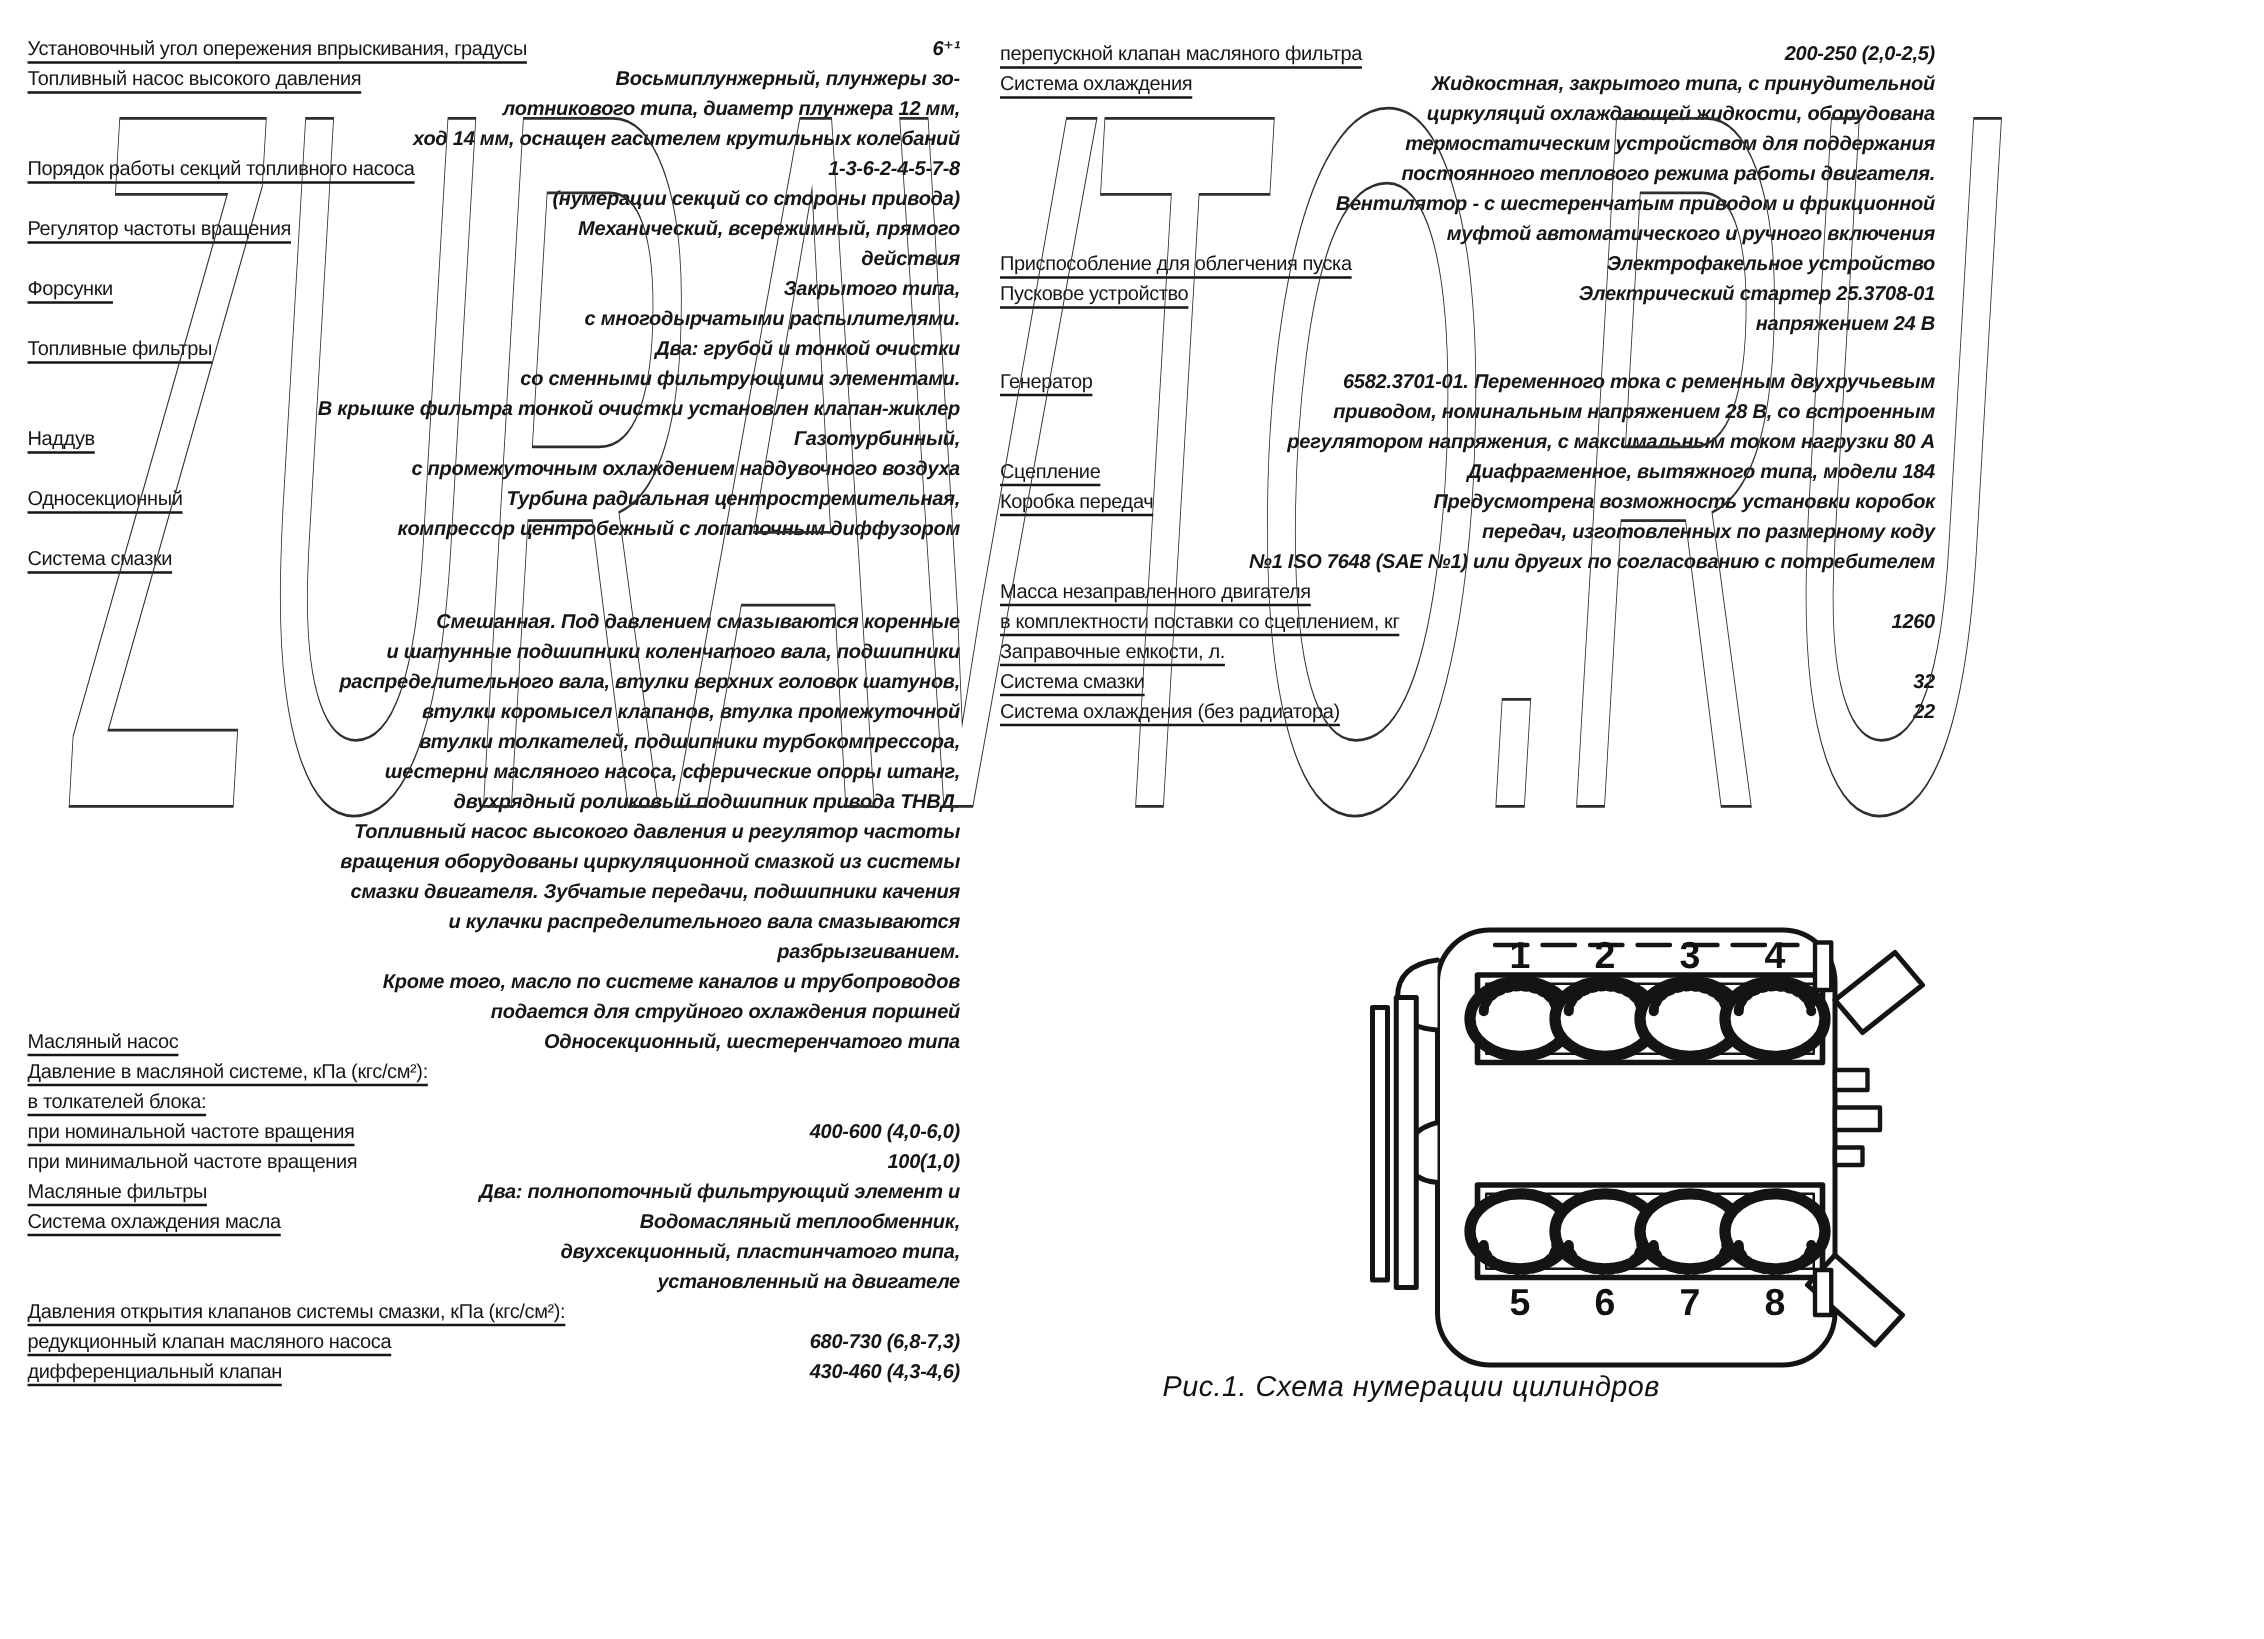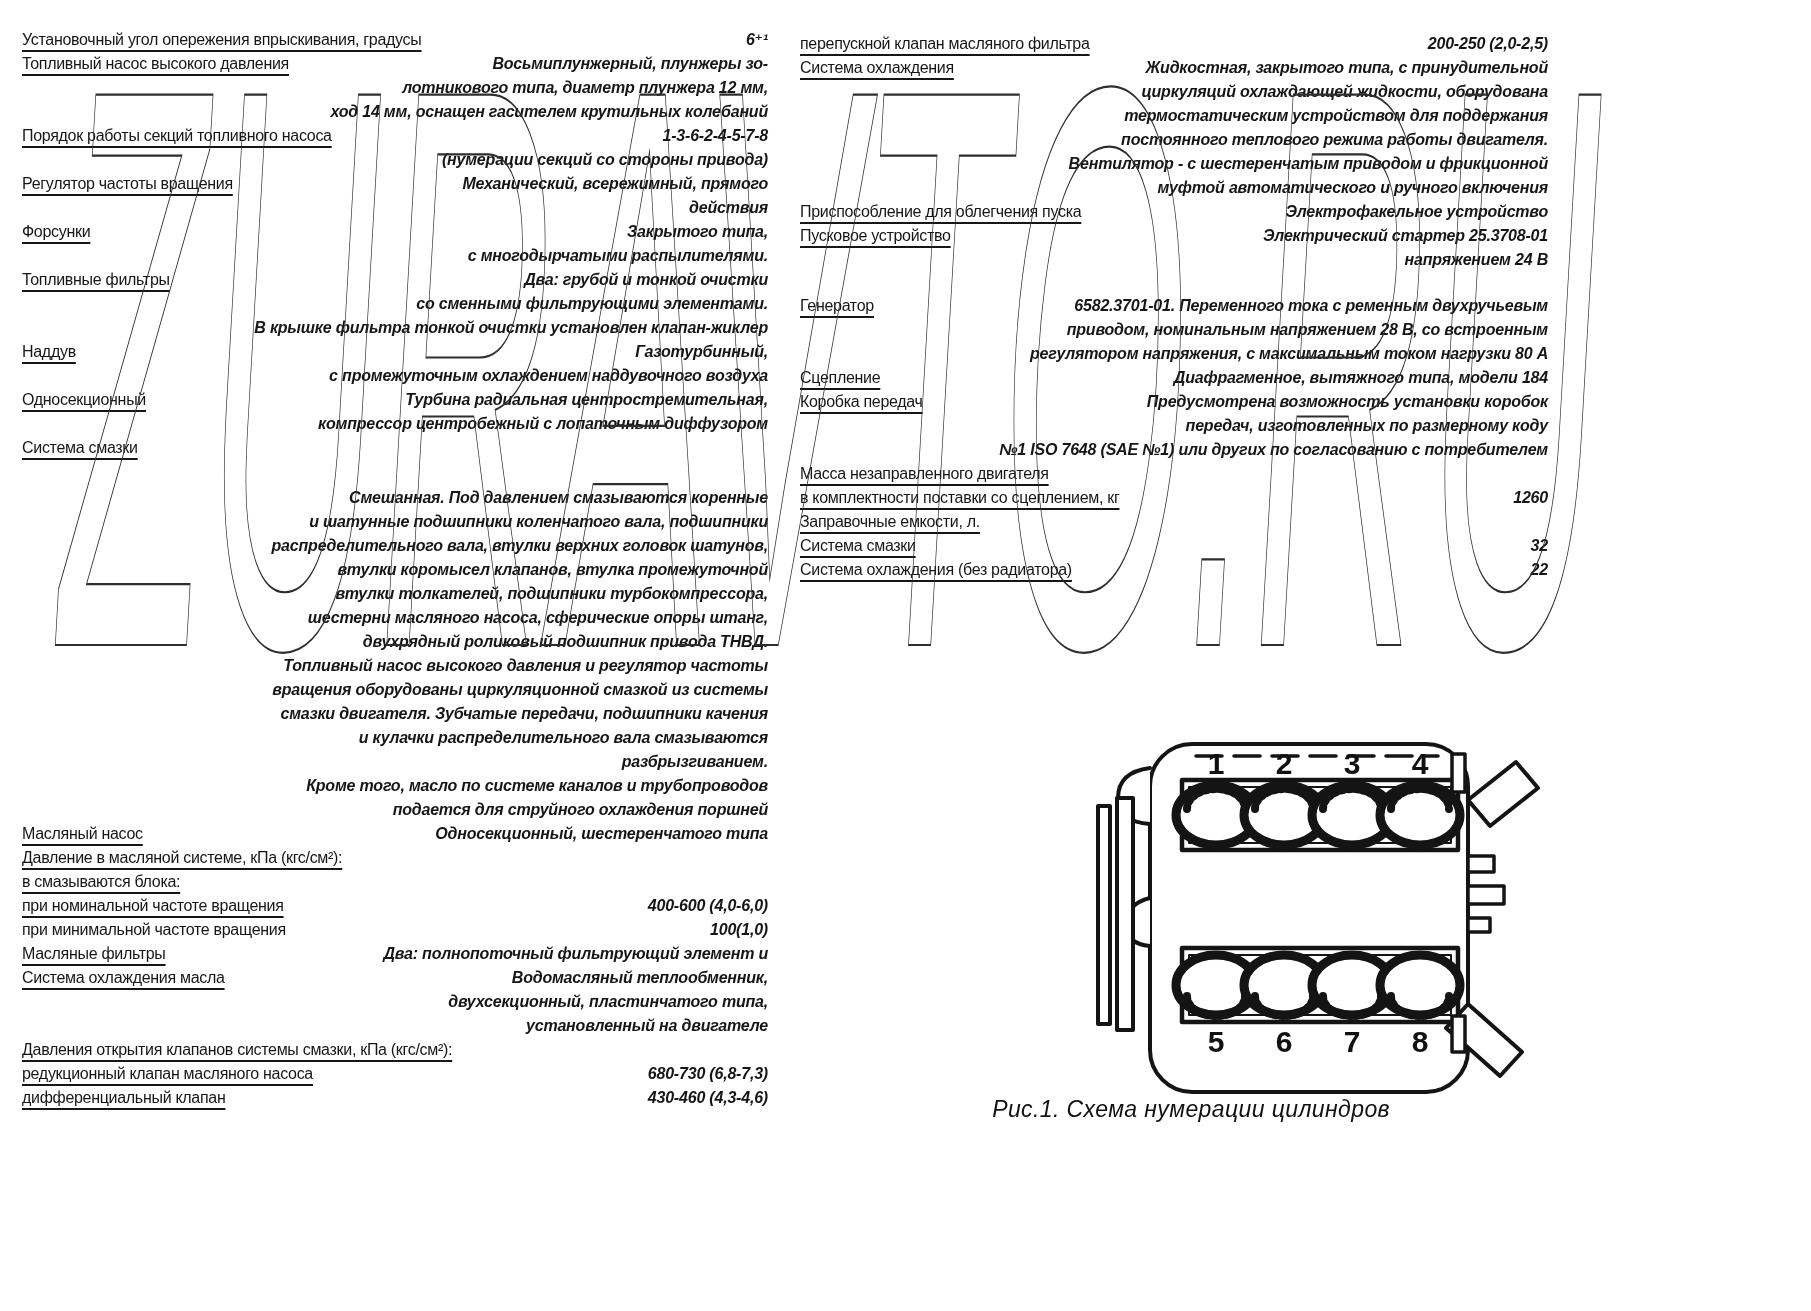--- a/index.html
+++ b/index.html
@@ -19,21 +19,21 @@
     padding-right:14px;
   }
   .lbl.nounder{text-decoration:none;}
   .val-line{text-align:right;font-weight:700;font-style:italic;letter-spacing:-0.2px;}
   .row.block > .lbl{float:none;display:block;margin-bottom:26px;}
   .row.gap-after{margin-bottom:22px;}
   #watermark-svg{position:absolute;left:0;top:0;z-index:3;pointer-events:none;}
   #figure-svg{position:absolute;left:0;top:0;z-index:1;pointer-events:none;}
   #figure-caption{
     position:absolute;left:930px;top:1096px;width:460px;z-index:1;
-    text-align:right;font-style:italic;font-size:23px;letter-spacing:0.4px;color:#111;
+    text-align:left;font-style:italic;font-size:23px;letter-spacing:0.4px;color:#111;
   }
 </style>
 </head>
 <body>
 
 <div id="left-col" class="col">
     <div class="row">
       <span class="lbl">Установочный угол опережения впрыскивания, градусы</span>
       <div class="val-line">6⁺¹</div>
     </div>
@@ -92,21 +92,21 @@
       <div class="val-line">подается для струйного охлаждения поршней</div>
     </div>
     <div class="row">
       <span class="lbl">Масляный насос</span>
       <div class="val-line">Односекционный, шестеренчатого типа</div>
     </div>
     <div class="row">
       <span class="lbl">Давление в масляной системе, кПа (кгс/см²):</span>
     </div>
     <div class="row">
-      <span class="lbl">в смазываются блока:</span>
+      <span class="lbl">в толкателей блока:</span>
     </div>
     <div class="row">
       <span class="lbl">при номинальной частоте вращения</span>
       <div class="val-line">400-600 (4,0-6,0)</div>
     </div>
     <div class="row">
       <span class="lbl nounder">при минимальной частоте вращения</span>
       <div class="val-line">100(1,0)</div>
     </div>
     <div class="row">

